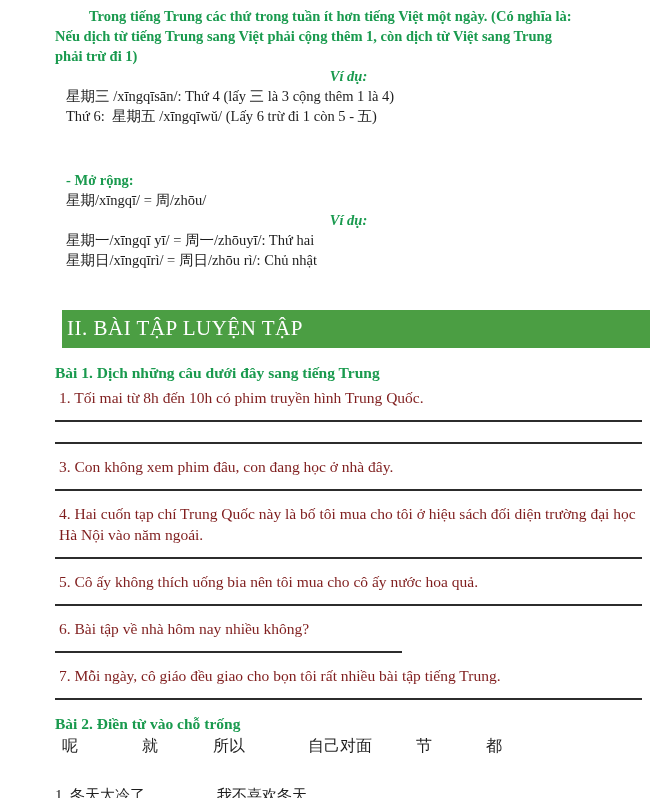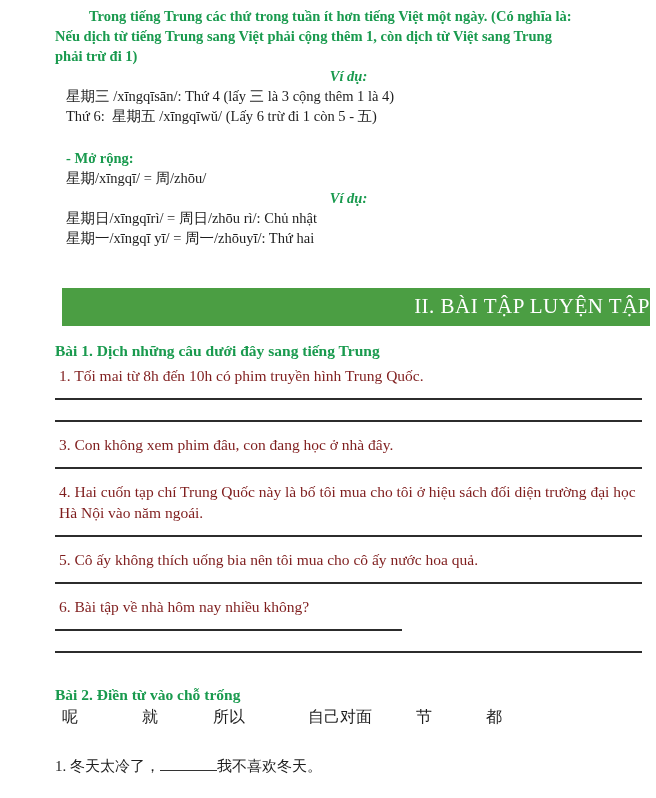--- a/index.html
+++ b/index.html
@@ -26,52 +26,51 @@
     font-size: 14.5px; line-height: 20px;
     font-style: italic; font-weight: bold; color: #199a4e; text-align: center;
   }
   .ex-line {
     font-size: 14.5px; line-height: 20px;
     padding-left: 11px; white-space: pre-wrap; color: #1d1d1d;
   }
   .expand-heading {
     font-size: 14.5px; line-height: 20px;
     font-weight: bold; color: #199a4e;
-    padding-left: 11px; margin-top: 22px;
+    padding-left: 11px; margin-top: 44px;
   }
   
   .banner {
     margin: 40px -8px 0 7px;
     background: #4b9e43;
     color: #ffffff;
     font-size: 21px; line-height: 26px;
     padding: 5px 0 7px 5px;
     letter-spacing: 0.5px;
-    text-align: right;
   }
   
   .ex-heading {
     margin-top: 15px;
     font-size: 15.5px; line-height: 20px;
     font-weight: bold; color: #199a4e;
   }
   
   .q-text {
     margin: 4px;
     font-size: 15.5px; line-height: 21px;
     color: #7f1d1d;
   }
   .ans {
     height: 8px;
     border-bottom: 2px solid #2c2c2c;
     margin-bottom: 12px;
   }
   .ans.short { width: 347px; }
   
-  .ex2-heading { margin-top: 32px; }
+  .ex2-heading { margin-top: 14px; }
   .wordbank {
     margin-top: 3px;
     font-size: 16px; line-height: 18px;
     white-space: nowrap;
   }
   .wordbank .wb { display: inline-block; }
   .wordbank .wb:nth-child(1) { margin-left: 7px; }
   .wordbank .wb:nth-child(2) { margin-left: 64px; }
   .wordbank .wb:nth-child(3) { margin-left: 55px; }
   .wordbank .wb:nth-child(4) { margin-left: 63px; }
@@ -100,22 +99,22 @@
     <div class="intro-line line">phải trừ đi 1)</div>
   </div>
 
   <div class="vidu">Ví dụ:</div>
   <div class="ex-line line">星期三 /xīngqīsān/: Thứ 4 (lấy 三 là 3 cộng thêm 1 là 4)</div>
   <div class="ex-line line">Thứ 6:  星期五 /xīngqīwǔ/ (Lấy 6 trừ đi 1 còn 5 - 五)</div>
 
   <div class="expand-heading line">- Mở rộng:</div>
   <div class="ex-line line">星期/xīngqī/ = 周/zhōu/</div>
   <div class="vidu">Ví dụ:</div>
+  <div class="ex-line line">星期一/xīngqī yī/ = 周一/zhōuyī/: Thứ hai</div>
   <div class="ex-line line">星期日/xīngqīrì/ = 周日/zhōu rì/: Chủ nhật</div>
-  <div class="ex-line line">星期一/xīngqī yī/ = 周一/zhōuyī/: Thứ hai</div>
 
   <div class="banner line">II. BÀI TẬP LUYỆN TẬP</div>
 
   <div class="ex-heading line">Bài 1. Dịch những câu dưới đây sang tiếng Trung</div>
 
   <div class="question">
     <p class="q-text line">1. Tối mai từ 8h đến 10h có phim truyền hình Trung Quốc.</p>
     <div class="ans"></div>
   </div>
   <div class="question">
@@ -131,20 +130,21 @@
   </div>
   <div class="question">
     <p class="q-text line">5. Cô ấy không thích uống bia nên tôi mua cho cô ấy nước hoa quả.</p>
     <div class="ans"></div>
   </div>
   <div class="question">
     <p class="q-text line">6. Bài tập về nhà hôm nay nhiều không?</p>
     <div class="ans short"></div>
   </div>
   <div class="question">
+    <p class="q-text line">7. Mỗi ngày, cô giáo đều giao cho bọn tôi rất nhiều bài tập tiếng Trung.</p>
     <div class="ans"></div>
   </div>
 
   <div class="ex-heading ex2-heading line">Bài 2. Điền từ vào chỗ trống</div>
 
   <div class="wordbank">
     <span class="wb">呢</span><span class="wb">就</span><span class="wb">所以</span><span class="wb">自己</span><span class="wb">对面</span><span class="wb">节</span><span class="wb">都</span>
   </div>
 
   <div class="fill-q">

